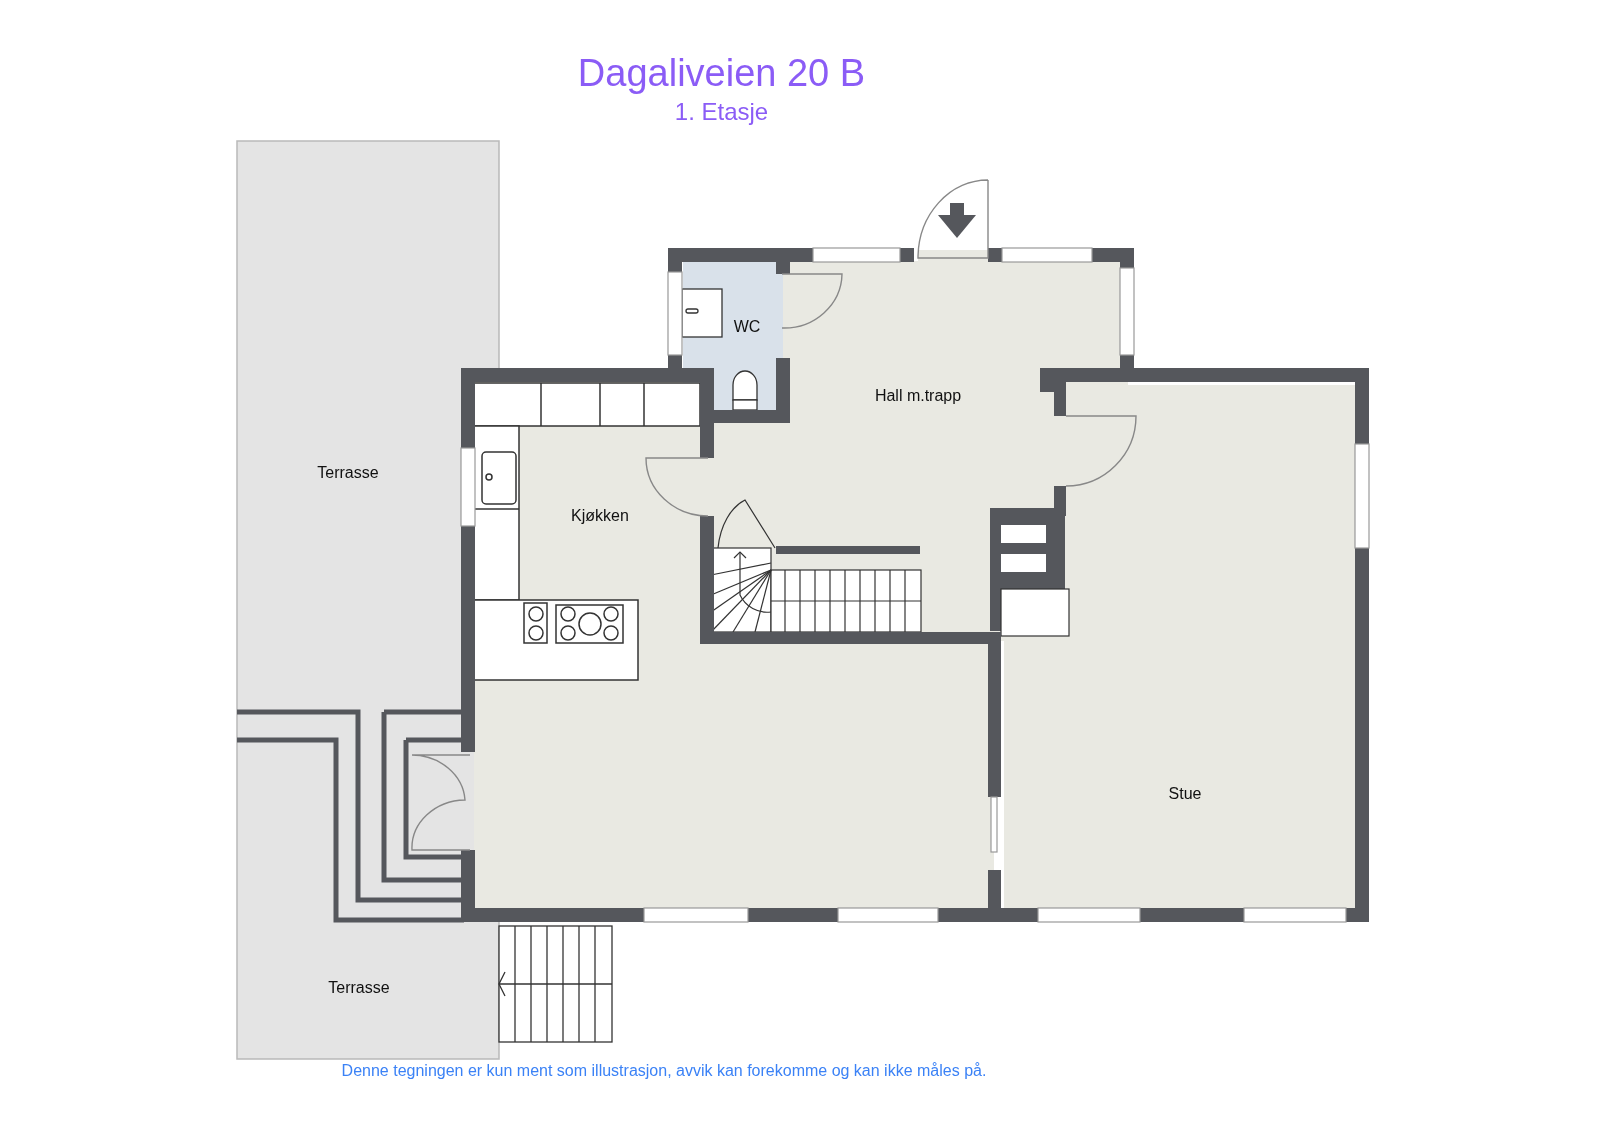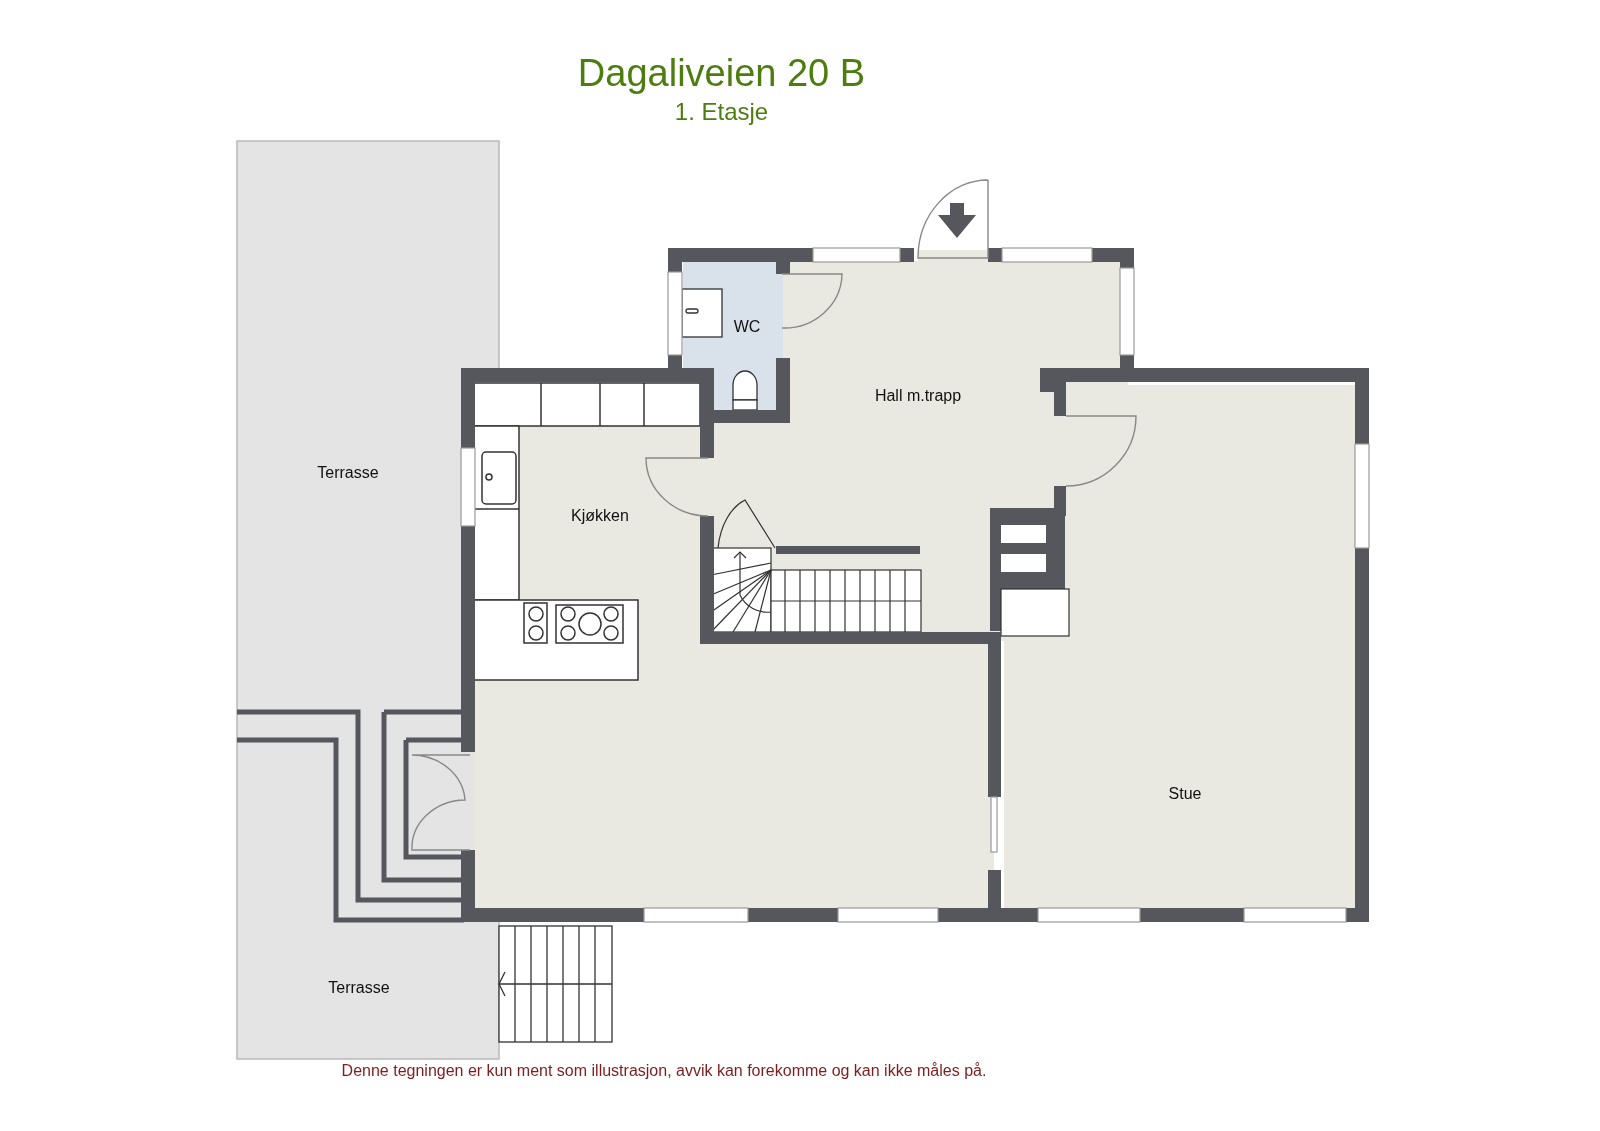--- a/index.html
+++ b/index.html
@@ -1,21 +1,21 @@
 <!DOCTYPE html>
 <html><head>
 <meta charset="utf-8">
 <style>
   html,body{margin:0;padding:0;background:#ffffff;}
   body{width:1600px;height:1131px;position:relative;overflow:hidden;font-family:"Liberation Sans","DejaVu Sans",sans-serif;}
   #plan{position:absolute;left:0;top:0;}
-  .title{position:absolute;left:0;width:1443px;text-align:center;color:#4d7c0f;}
+  .title{position:absolute;left:0;width:1443px;text-align:center;color:#8b5cf6;}
   #t1{top:52px;font-size:38px;}
   #t2{top:98px;font-size:24px;}
-  #disc{position:absolute;left:0;width:1328px;top:1062px;text-align:center;font-size:16px;color:#7f1d1d;}
+  #disc{position:absolute;left:0;width:1328px;top:1062px;text-align:center;font-size:16px;color:#3b82f6;}
   .lbl{font-family:"Liberation Sans","DejaVu Sans",sans-serif;font-size:16px;fill:#111;}
 </style>
 </head>
 <body>
 
 <div class="title" id="t1">Dagaliveien 20 B</div>
 <div class="title" id="t2">1. Etasje</div>
 
 <svg id="plan" width="1600" height="1131" viewBox="0 0 1600 1131">
 

